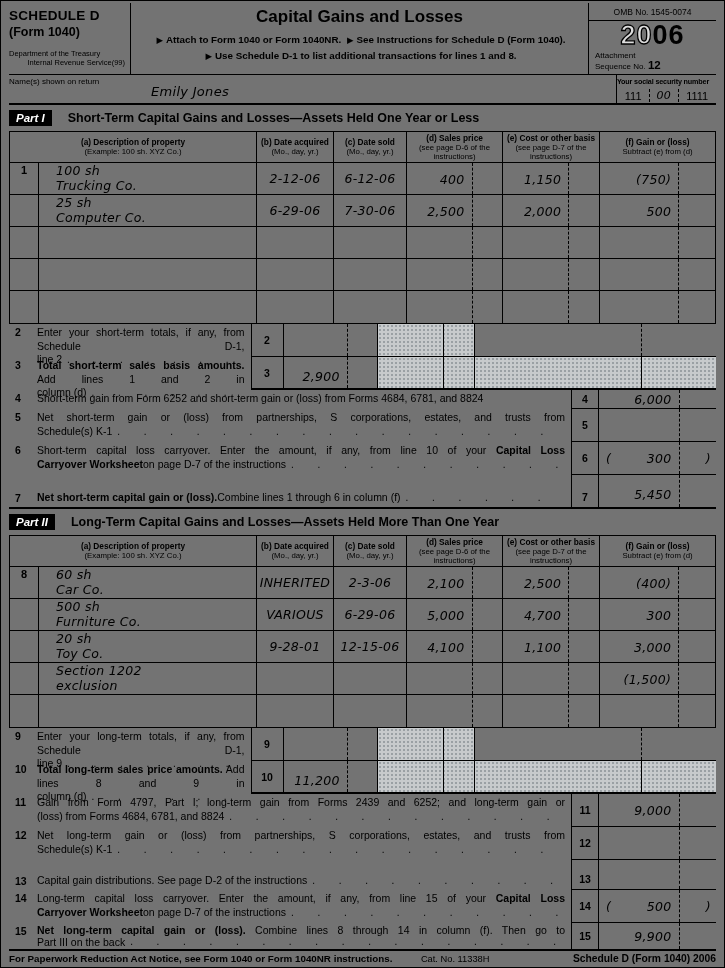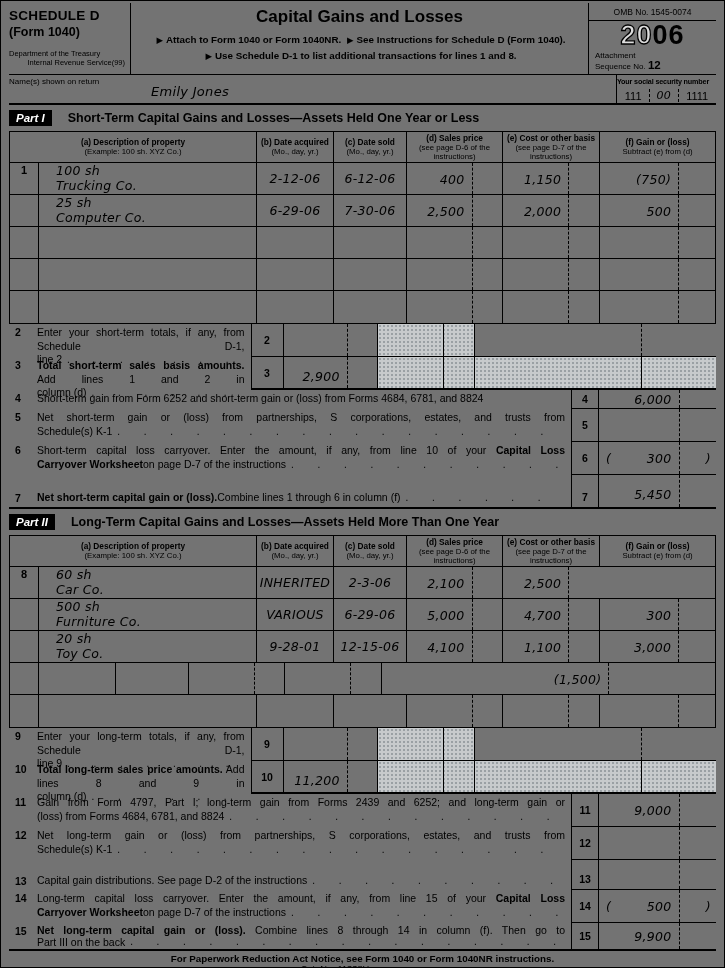--- a/index.html
+++ b/index.html
@@ -92,21 +92,21 @@
   .srowB.bb .nboxB, .srowB.bb .aboxB { border-bottom:1px solid #000; }
   .srowB.tall .stxt { display:flex; flex-direction:column; justify-content:flex-end; padding-bottom:3px; }
   .srowB.tall .lno { display:flex; flex-direction:column; justify-content:flex-end; padding-bottom:3px; padding-top:0; }
   .srowB.tall .nboxB { align-items:flex-end; padding-bottom:4px; }
   .srowB.tall .aboxB .val { top:auto; bottom:5px; transform:none; }
   .cmpct { line-height:12px; padding-top:1px; }
 
   .divider { border-top:2px solid #000; }
 
   
-  .footer { display:flex; align-items:center; justify-content:space-between; height:13px; padding-top:2px;flex-direction:column; }
+  .footer { display:flex; align-items:center; justify-content:space-between; height:13px; padding-top:2px; }
   .f-left { font-weight:bold; font-size:9.8px; }
   .f-cat { font-size:9.3px; margin-right:55px; }
   .f-right { font-weight:bold; font-size:10.3px; }
 
   b { font-weight:bold; }
 </style>
 </head>
 <body>
 
 <div class="page">
@@ -464,20 +464,23 @@
           </div>
           <div class="cell c-date w-c">
             <span class="hw">2-3-06</span>
           </div>
           <div class="cell amt w-d">
             <span class="val hw">2,100</span>
           </div>
           <div class="cell amt w-e">
             <span class="val hw">2,500</span>
           </div>
+          <div class="cell amt w-f">
+            <span class="val hw">(400)</span>
+          </div>
         </div>
         <div class="trow">
           <div class="cell c-num"></div>
           <div class="cell c-desc">
             <div class="hw">500 sh</div>
             <div class="hw">Furniture Co.</div>
           </div>
           <div class="cell c-date w-b">
             <span class="hw">VARIOUS</span>
           </div>
@@ -511,20 +514,24 @@
           </div>
           <div class="cell amt w-e">
             <span class="val hw">1,100</span>
           </div>
           <div class="cell amt w-f">
             <span class="val hw">3,000</span>
           </div>
         </div>
         <div class="trow">
           <div class="cell c-num"></div>
+          <div class="cell c-desc">
+            <div class="hw">Section 1202</div>
+            <div class="hw">exclusion</div>
+          </div>
           <div class="cell c-date w-b">
             <span class="hw"></span>
           </div>
           <div class="cell c-date w-c">
             <span class="hw"></span>
           </div>
           <div class="cell amt w-d">
             <span class="val hw"></span>
           </div>
           <div class="cell amt w-e">

